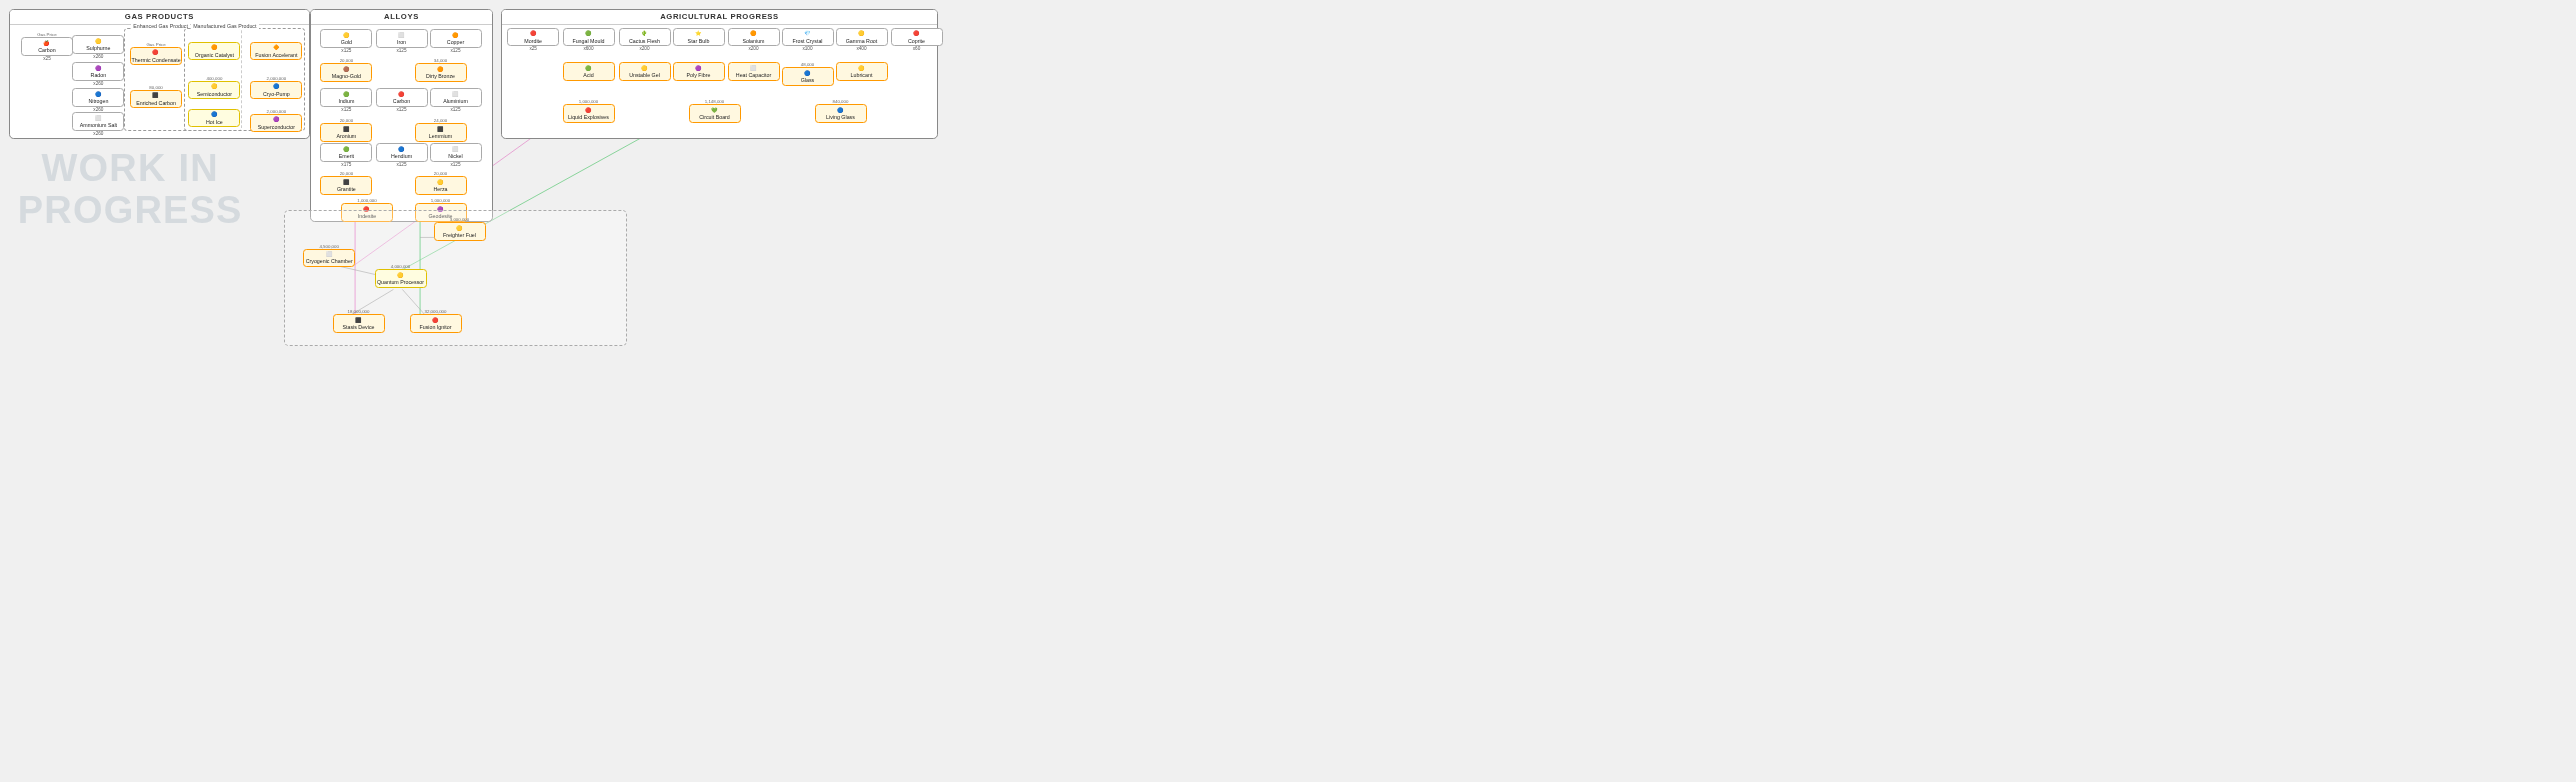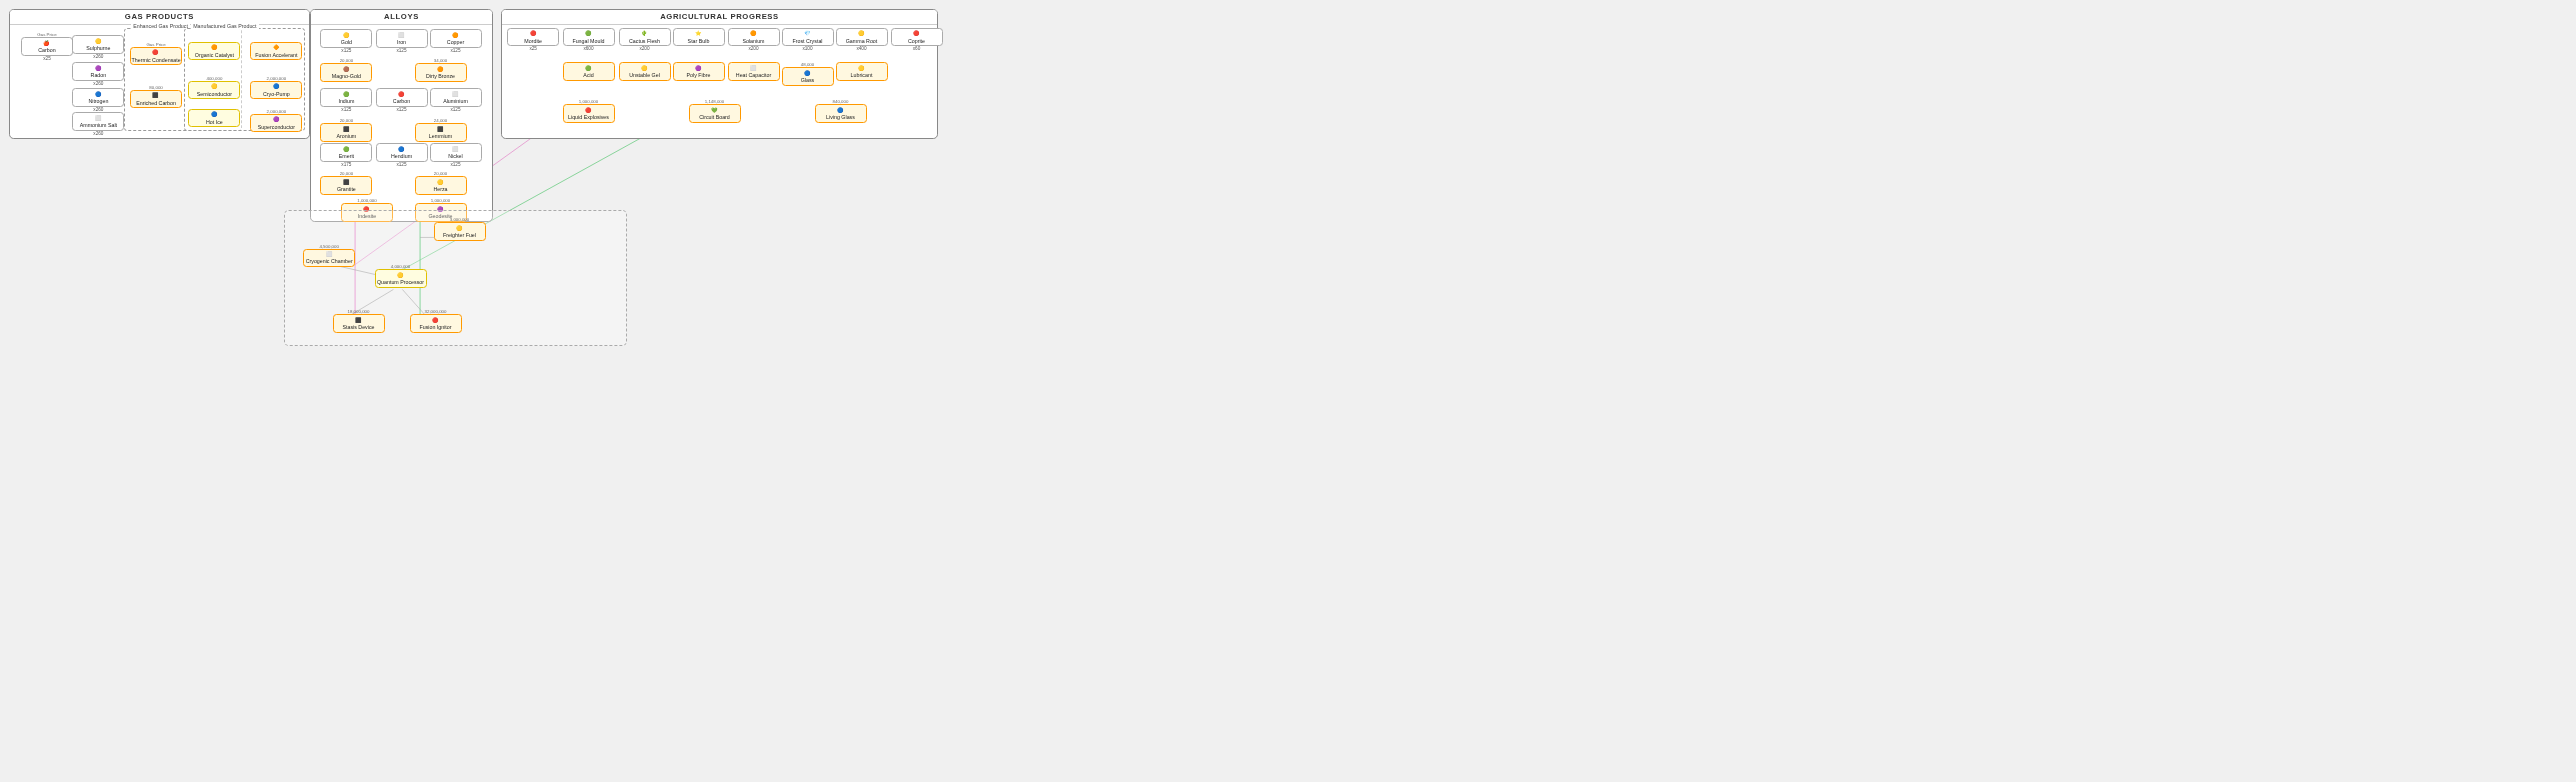--- a/index.html
+++ b/index.html
@@ -293,20 +293,22 @@
           <div class="small-label">2,000,000</div>
           <div class="node-inner node-box-orange">
             <span>🟣</span>
             <span class="node-label">Superconductor</span>
           </div>
         </div>
       </div>
     </div>
 
     <div class="watermark" style="left:17.7px;top:148px;">
+      <div>WORK IN</div>
+      <div>PROGRESS</div>
     </div>
 
     <div class="section-box" style="left:310px;top:8.9px;width:183px;height:213px;">
       <div class="section-title">ALLOYS</div>
 
       <div class="node" style="left:8.9px;top:19px;">
         <div class="node-inner node-box-default">
           <span>🟡</span>
           <span class="node-label">Gold</span>
         </div>

